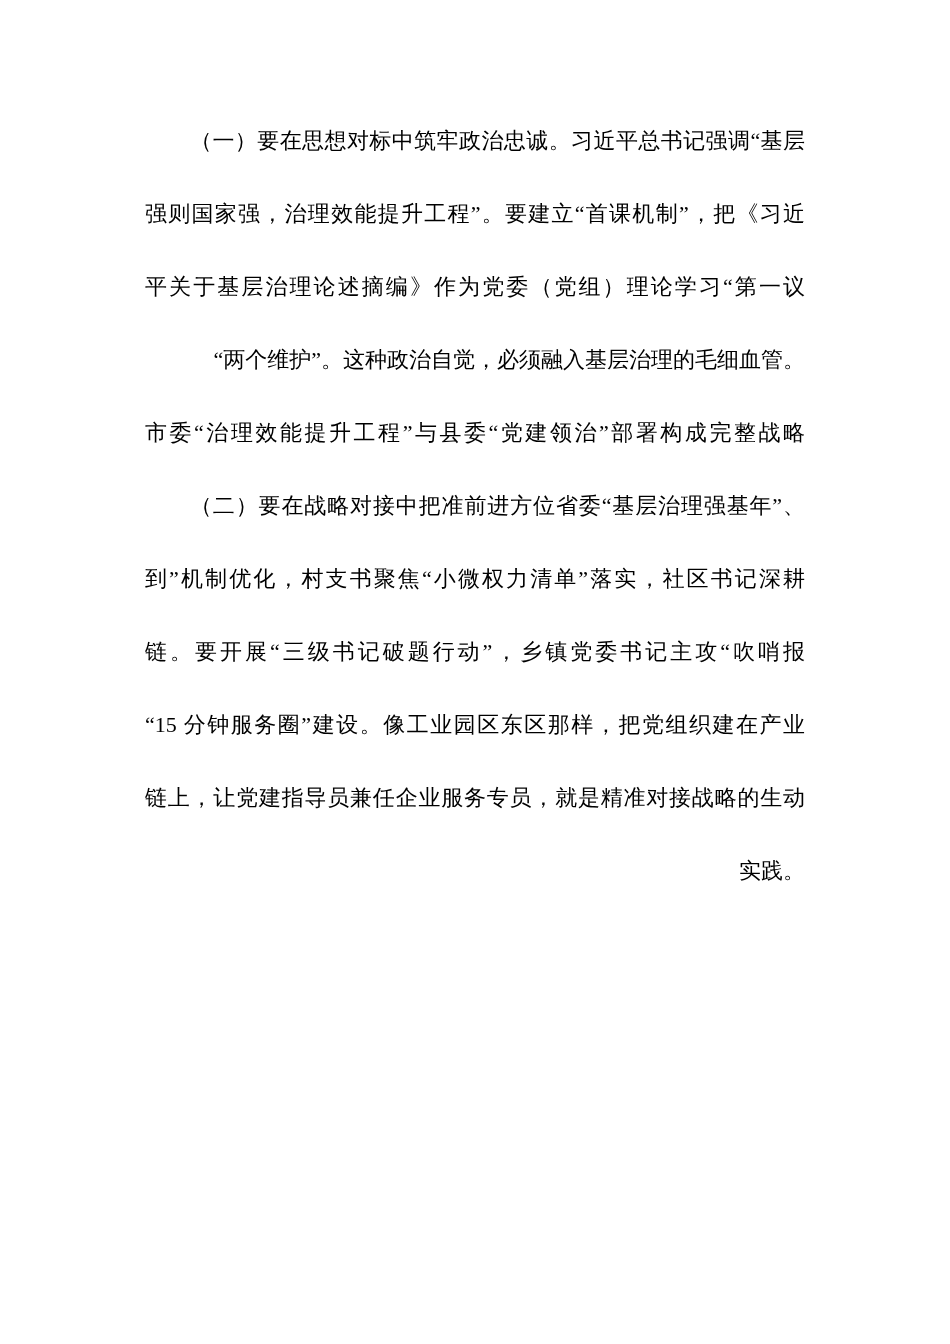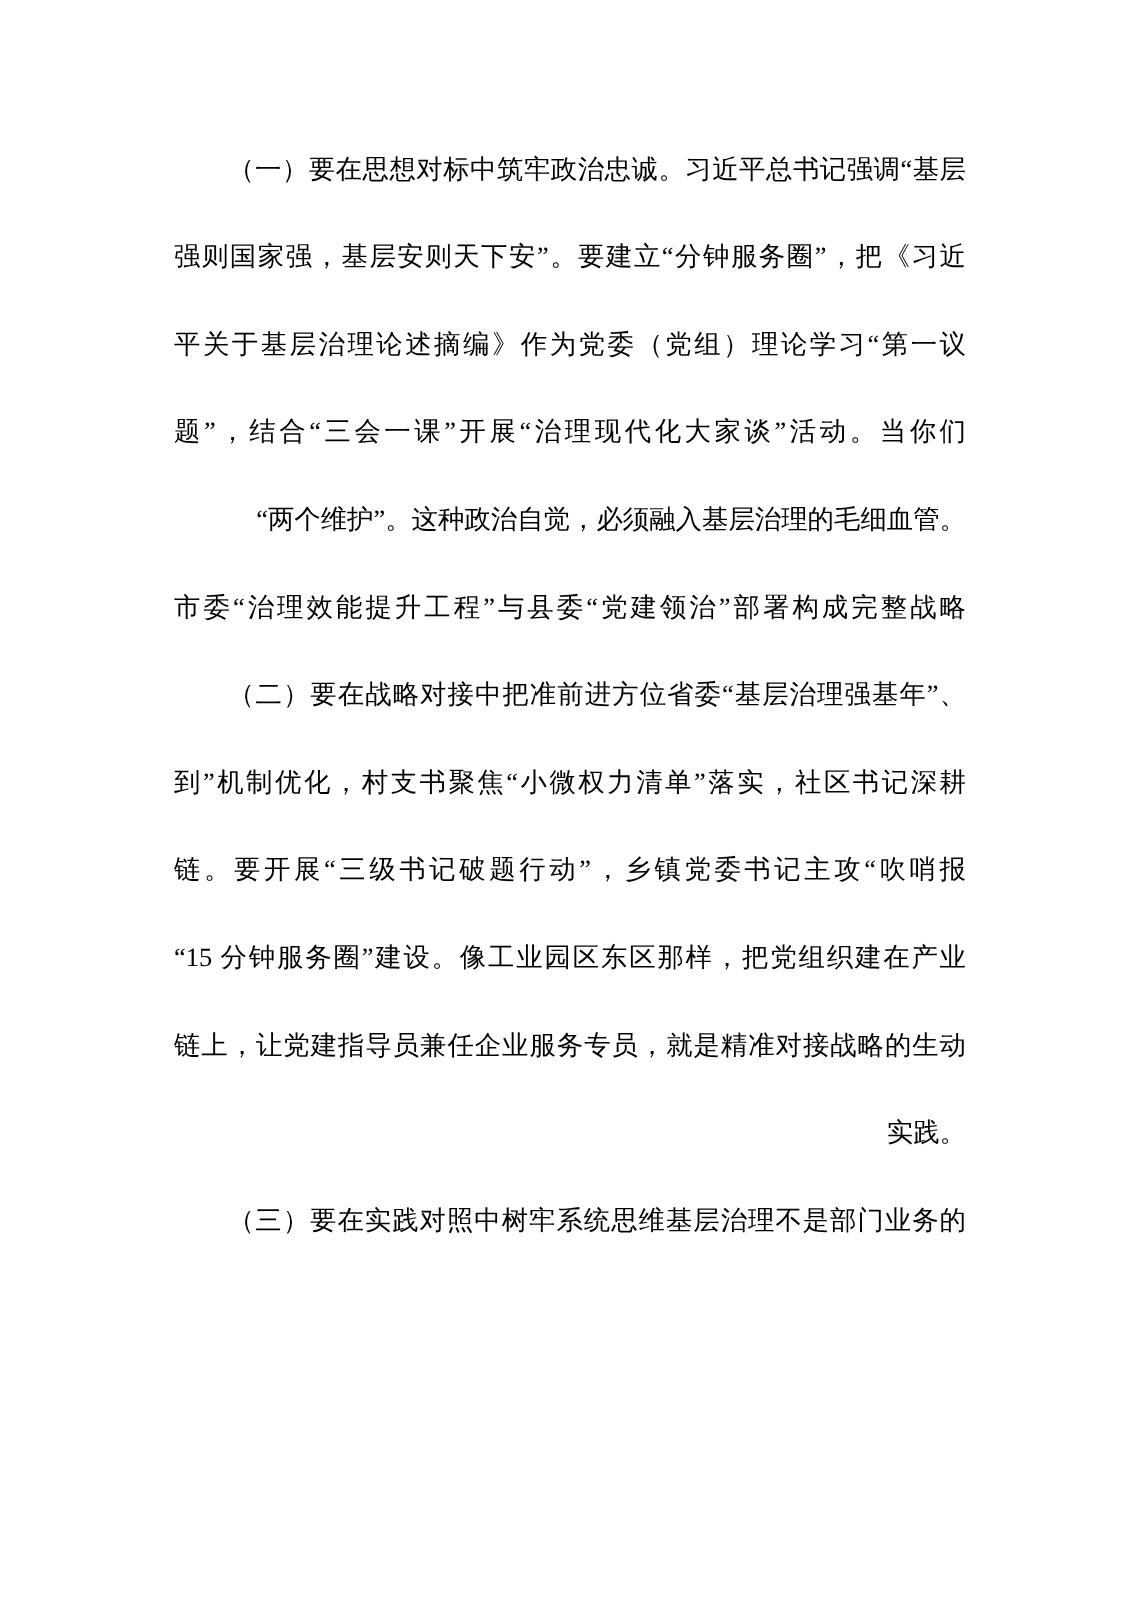--- a/index.html
+++ b/index.html
@@ -49,34 +49,30 @@
   }
 </style>
 </head>
 <body>
 
 <div class="page">
   <div class="textblock">
 
     <div class="para">
       <div class="line indent jfull">（一）要在思想对标中筑牢政治忠诚。习近平总书记强调“基层</div>
-      <div class="line jfull">强则国家强，基层安则天下安”。要建立“分钟服务圈”，把《习近</div>
+      <div class="line jfull">强则国家强，治理效能提升工程”。要建立“首课机制”，把《习近</div>
       <div class="line jfull">平关于基层治理论述摘编》作为党委（党组）理论学习“第一议</div>
-      <div class="line jfull">题”，结合“三会一课”开展“治理现代化大家谈”活动。当你们</div>
       <div class="line jlast">“两个维护”。这种政治自觉，必须融入基层治理的毛细血管。</div>
     </div>
 
     <div class="para">
       <div class="line jfull">市委“治理效能提升工程”与县委“党建领治”部署构成完整战略</div>
       <div class="line indent jfull">（二）要在战略对接中把准前进方位省委“基层治理强基年”、</div>
       <div class="line jfull">到”机制优化，村支书聚焦“小微权力清单”落实，社区书记深耕</div>
       <div class="line jfull">链。要开展“三级书记破题行动”，乡镇党委书记主攻“吹哨报</div>
       <div class="line jfull">“15 分钟服务圈”建设。像工业园区东区那样，把党组织建在产业</div>
       <div class="line jfull">链上，让党建指导员兼任企业服务专员，就是精准对接战略的生动</div>
       <div class="line jlast">实践。</div>
     </div>
 
-    <div class="para">
-      <div class="line indent jfull">（三）要在实践对照中树牢系统思维基层治理不是部门业务的</div>
-    </div>
 
   </div>
 </div>
 
 </body></html>

